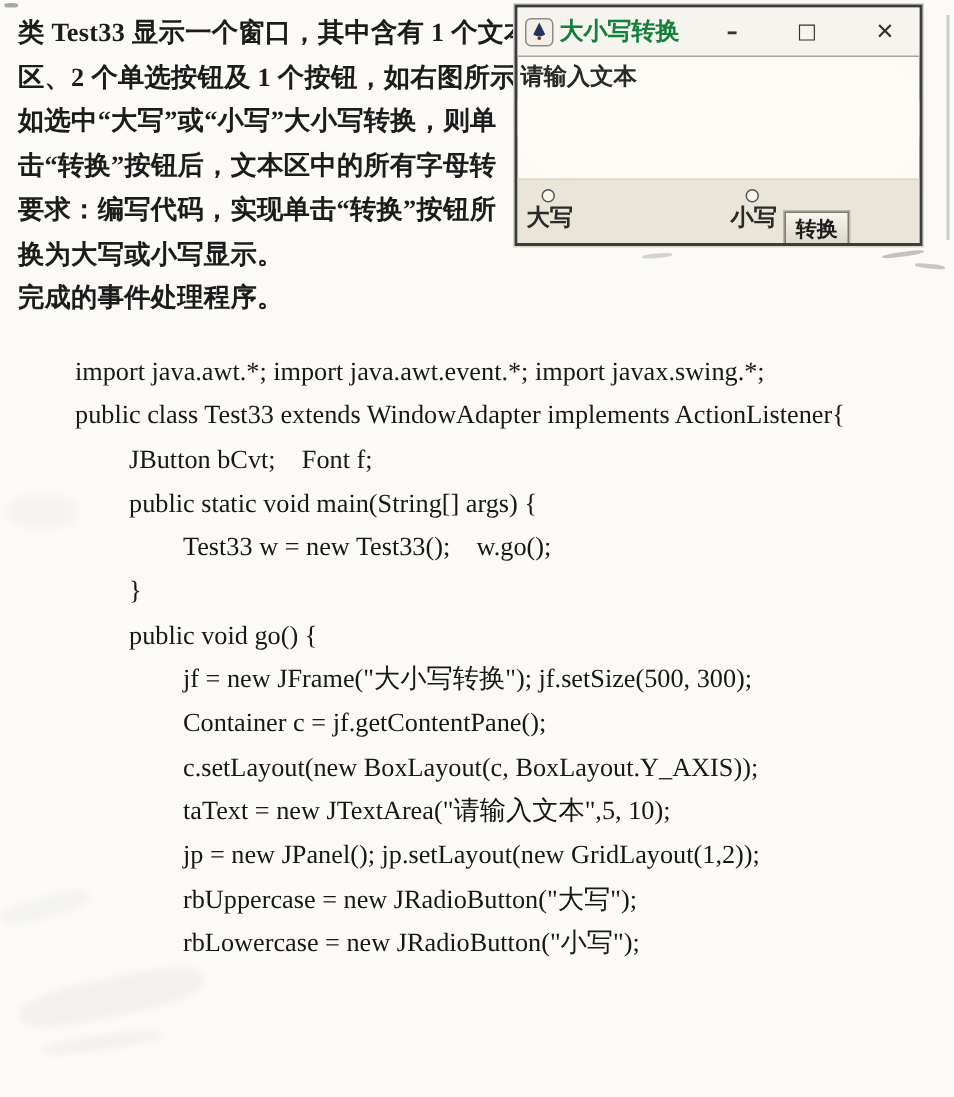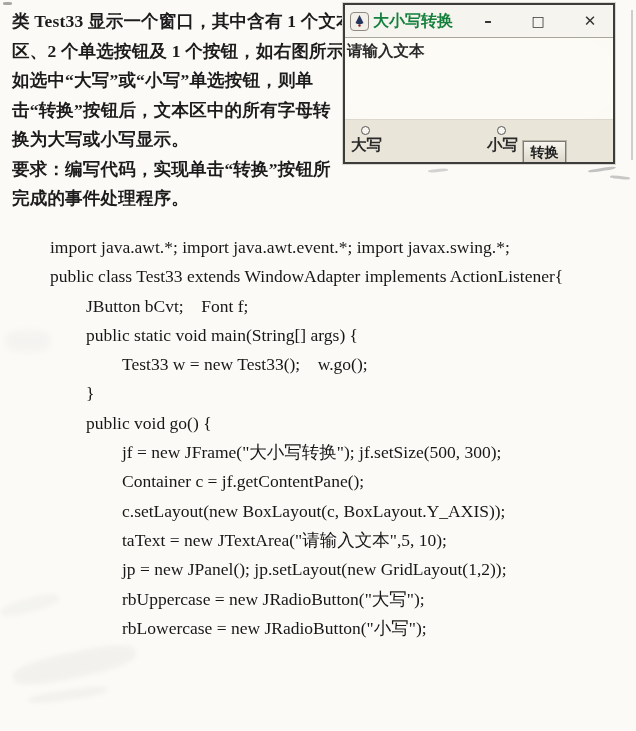--- a/index.html
+++ b/index.html
@@ -86,24 +86,24 @@
   .a9{left:5px;top:330px;width:46px;height:22px;opacity:.05;filter:blur(3px);}
 </style>
 </head>
 <body>
 
 <div>
 
   <div class="description">
     <div class="desc-line">类 Test33 显示一个窗口，其中含有 1 个文本</div>
     <div class="desc-line">区、2 个单选按钮及 1 个按钮，如右图所示。</div>
-    <div class="desc-line">如选中“大写”或“小写”单选按钮，则单</div>
+    <div class="desc-line">如选中“大写”或“小写”大小写转换，则单</div>
     <div class="desc-line">击“转换”按钮后，文本区中的所有字母转</div>
+    <div class="desc-line">要求：编写代码，实现单击“转换”按钮所</div>
     <div class="desc-line">换为大写或小写显示。</div>
-    <div class="desc-line">要求：编写代码，实现单击“转换”按钮所</div>
     <div class="desc-line">完成的事件处理程序。</div>
   </div>
 
   <div class="jwindow">
     <div class="titlebar">
       <span class="app-icon">
         <svg width="11" height="12" viewBox="0 0 11 12">
           <path d="M5.5 0 L9.5 8 Q5.5 10.5 1.5 8 Z" fill="#23355c"></path>
           <circle cx="5.5" cy="10.5" r="1.2" fill="#8a2020"></circle>
         </svg>

